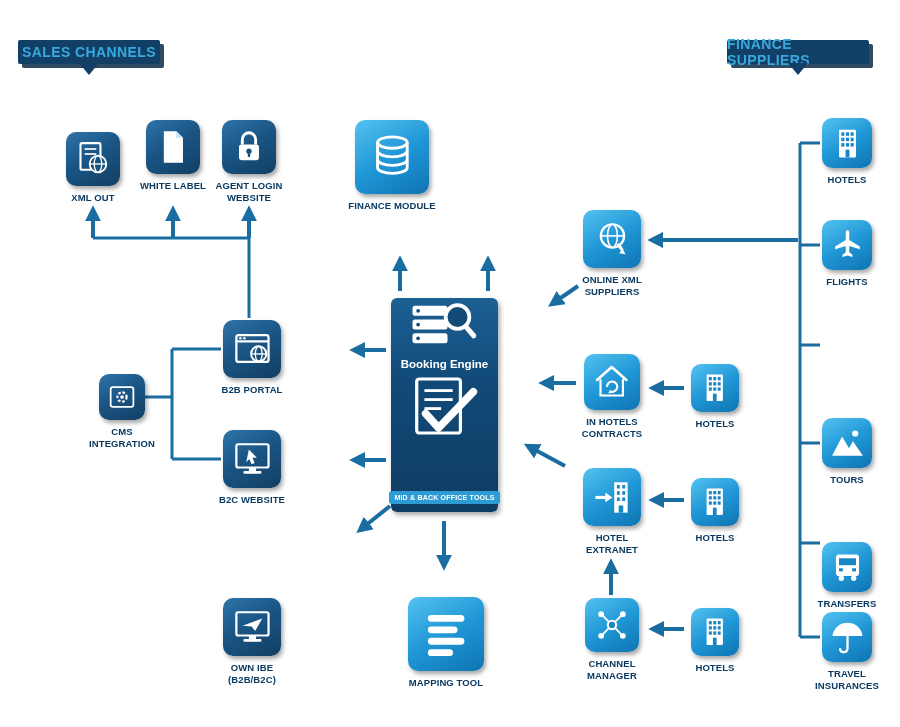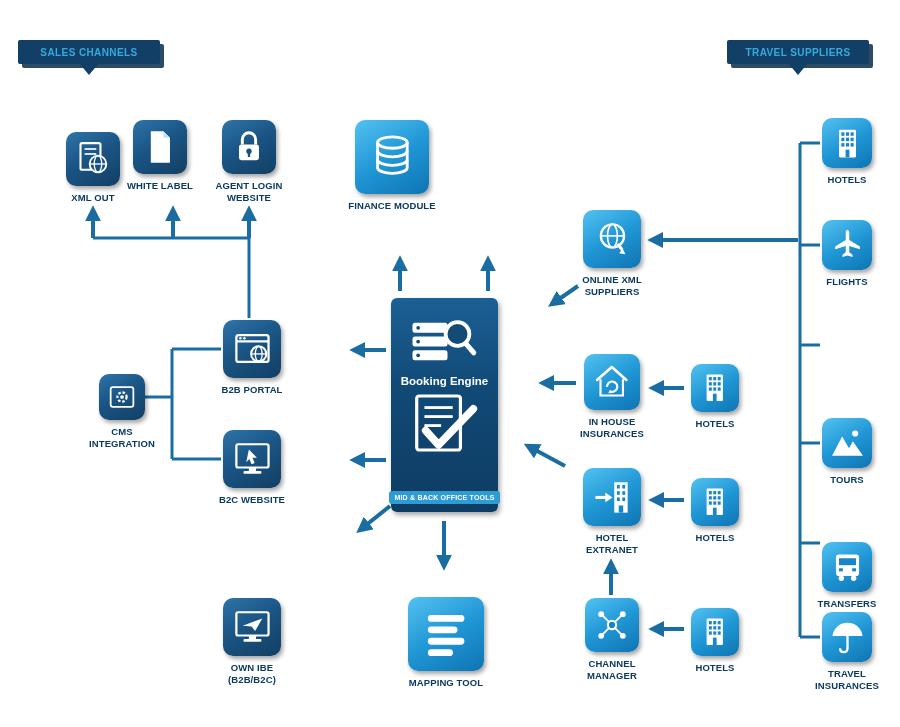--- a/index.html
+++ b/index.html
@@ -3,33 +3,33 @@
 <meta charset="utf-8">
 <style>
   *{box-sizing:border-box}
   html,body{margin:0;padding:0;background:#fff;font-family:"Liberation Sans",sans-serif}
   #canvas{position:relative;width:900px;height:727px;background:#fff;overflow:hidden}
   .wires{position:absolute;left:0;top:0;z-index:0}
   .wire{stroke:#1a6da1;stroke-width:3;fill:none}
   .wire-a{stroke:#1a6da1;stroke-width:4;fill:none}
   .banner{position:absolute;z-index:2;height:24px;background:#123f66;border-radius:2px;
           box-shadow:4px 4px 0 rgba(10,44,73,.85);display:flex;align-items:center;justify-content:center;
-          color:#38a9de;font-weight:bold;font-size:10px;letter-spacing:.4px}
+          color:#38a9de;font-weight:bold;font-size:14px;letter-spacing:.4px}
   .banner::after{content:"";position:absolute;top:23px;left:50%;transform:translateX(-50%);
           border:10px solid transparent;border-top:12px solid #123f66;border-bottom:0}
   .node{position:absolute;z-index:1;display:flex;flex-direction:column;align-items:center}
   .icon-box{display:flex;align-items:center;justify-content:center;border-radius:10px;
           box-shadow:2px 3px 4px rgba(0,0,0,.35)}
   .icon-box svg{width:74%;height:74%}
   .box-dark{background:linear-gradient(150deg,#2f74a9 0%,#1a5585 45%,#123f63 100%)}
   .box-light{background:linear-gradient(150deg,#54c2f0 0%,#2097d6 50%,#0f74b2 100%)}
   .label{margin-top:6px;color:#0a3a61;font-weight:bold;font-size:9.5px;line-height:1.3;text-align:center;letter-spacing:.1px}
   .booking{position:absolute;z-index:1;background:linear-gradient(180deg,#1c6094 0%,#114a78 40%,#0e3c63 100%);
           border-radius:6px;display:flex;flex-direction:column;align-items:center;
-          box-shadow:2px 3px 5px rgba(0,0,0,.35);padding:20px 6px 8px}
+          box-shadow:2px 3px 5px rgba(0,0,0,.35);padding:3px 6px 8px}
   .booking-title{color:#fff;font-weight:bold;font-size:11.5px;margin:5px 0 3px;white-space:nowrap}
   .booking-pill{margin-top:auto;background:#2d9bd4;color:#fff;font-weight:bold;font-size:7px;
           letter-spacing:.2px;padding:3px 5px;border-radius:3px;white-space:nowrap}
 </style>
 </head>
 <body>
 
 <div id="canvas">
 
   <svg class="wires" width="900" height="727" viewBox="0 0 900 727">
@@ -55,38 +55,38 @@
     <path class="wire-a" marker-end="url(#ah)" d="M684 388 H653"></path>
     <path class="wire-a" marker-end="url(#ah)" d="M684 500 H653"></path>
     <path class="wire-a" marker-end="url(#ah)" d="M684 629 H653"></path>
     <path class="wire-a" marker-end="url(#ah)" d="M798 240 H652"></path>
   </svg>
 
   <div class="banner" style="left:18px;top:40px;width:142px">
       <span>SALES CHANNELS</span>
     </div>
   <div class="banner" style="left:727px;top:40px;width:142px">
-      <span>TRAVEL SUPPLIERS</span>
+      <span>FINANCE SUPPLIERS</span>
     </div>
 
   <div class="node" style="left:53px;top:132px;width:80px">
     <div class="icon-box box-dark" style="width:54px;height:54px">
       <svg viewBox="0 0 48 48">
         <rect x="9" y="5" width="24" height="32" rx="2" fill="none" stroke="#fff" stroke-width="2.5"></rect>
         <line x1="14" y1="12" x2="28" y2="12" stroke="#fff" stroke-width="2"></line>
         <line x1="14" y1="18" x2="28" y2="18" stroke="#fff" stroke-width="2"></line>
         <circle cx="30" cy="30" r="10" fill="#17517e" stroke="#fff" stroke-width="2.2"></circle>
         <ellipse cx="30" cy="30" rx="4.5" ry="10" fill="none" stroke="#fff" stroke-width="1.6"></ellipse>
         <line x1="20" y1="30" x2="40" y2="30" stroke="#fff" stroke-width="1.6"></line>
       </svg>
     </div>
     <div class="label">XML OUT</div>
   </div>
 
-  <div class="node" style="left:120px;top:120px;width:80px">
+  <div class="node" style="left:133px;top:120px;width:80px">
     <div class="icon-box box-dark" style="width:54px;height:54px">
       <svg viewBox="0 0 48 48">
         <path d="M13 5 h15 l8 8 v30 h-23 z" fill="#fff"></path>
         <path d="M28 5 v8 h8 z" fill="#bfe3f5"></path>
       </svg>
     </div>
     <div class="label">WHITE LABEL</div>
   </div>
 
   <div class="node" style="left:209px;top:120px;width:80px">
@@ -213,21 +213,21 @@
 
   <div class="node" style="left:572px;top:354px;width:80px">
     <div class="icon-box box-light" style="width:56px;height:56px">
       <svg viewBox="0 0 48 48">
         <path d="M7 22 L24 7 L41 22" fill="none" stroke="#fff" stroke-width="3" stroke-linecap="round" stroke-linejoin="round"></path>
         <path d="M11 21 V40 H37 V21" fill="none" stroke="#fff" stroke-width="2.5"></path>
         <path d="M18.5 30 a6 6 0 1 1 3 5" fill="none" stroke="#fff" stroke-width="2.5"></path>
         <path d="M20 37.5 l2 -4 l3.5 3.5 z" fill="#fff"></path>
       </svg>
     </div>
-    <div class="label">IN HOUSE INSURANCES</div>
+    <div class="label">IN HOTELS CONTRACTS</div>
   </div>
 
   <div class="node" style="left:570px;top:468px;width:84px">
     <div class="icon-box box-light" style="width:58px;height:58px">
       <svg viewBox="0 0 48 48">
         <rect x="26" y="7" width="15" height="34" fill="#fff"></rect>
         <rect x="29" y="10" width="3.2" height="4" fill="#1886c6"></rect>
           <rect x="35" y="10" width="3.2" height="4" fill="#1886c6"></rect>
         <rect x="29" y="17" width="3.2" height="4" fill="#1886c6"></rect>
           <rect x="35" y="17" width="3.2" height="4" fill="#1886c6"></rect>

